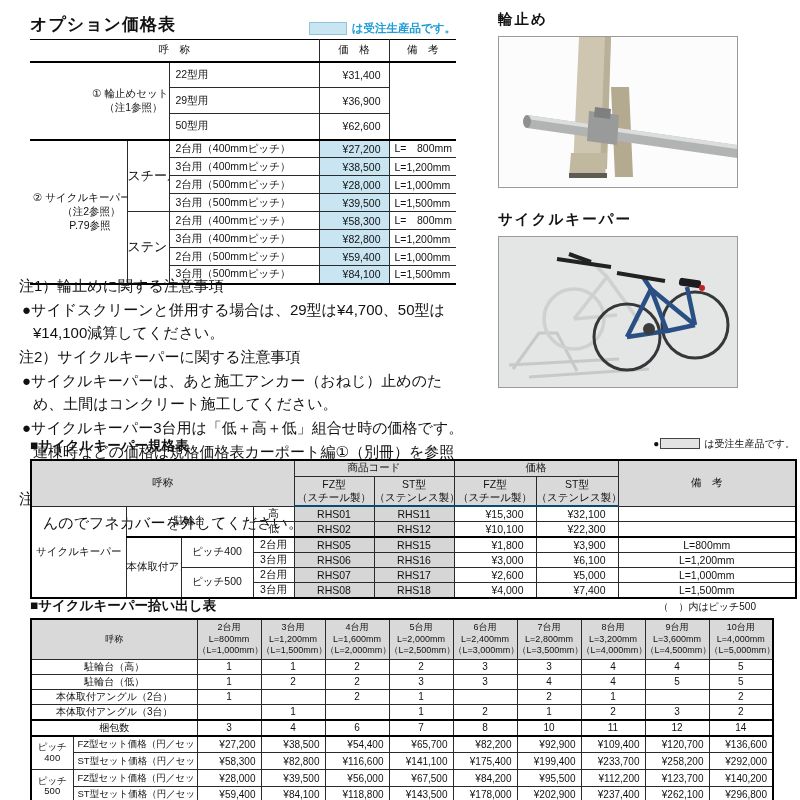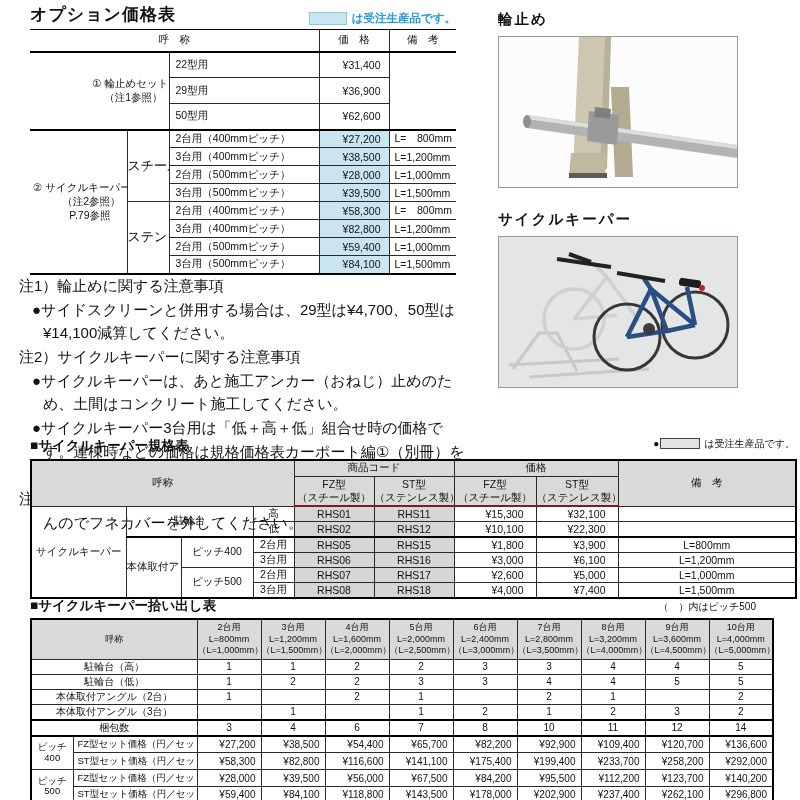--- a/index.html
+++ b/index.html
@@ -4,21 +4,21 @@
 <style>
 *{margin:0;padding:0;box-sizing:border-box}
 html,body{width:800px;height:800px}
 body{position:relative;background:#fff;color:#111;
   font-family:"Liberation Sans","DejaVu Sans",sans-serif;}
 .abs{position:absolute}
 table{border-collapse:collapse;table-layout:fixed}
 td,th{overflow:hidden;white-space:nowrap;vertical-align:middle}
 
 
-#opt-section{left:30px;top:6px;width:426px}
+#opt-section{left:30px;top:16px;width:426px}
 .opt-head{display:flex;justify-content:space-between;align-items:flex-end;height:20px}
 .page-title{font-size:17px;font-weight:bold;letter-spacing:1px}
 .legend-blue{display:flex;align-items:center;gap:5px;color:#1e9cd8;font-size:11.5px;font-weight:bold}
 .legend-blue .box{width:38px;height:13px;background:#c9e5f2;border:1px solid #8fc3de}
 
 #opt-table{width:426px;margin-top:3px;font-size:10.5px;
   border-top:1px solid #000;border-bottom:2px solid #000}
 #opt-table th,#opt-table td{border-left:1px solid #2a2a2a;border-bottom:1px solid #2a2a2a}
 #opt-table th:first-child{border-left:none}
 #opt-table td.c-group{border-left:none}
@@ -32,40 +32,40 @@
 .c-note{text-align:left;padding-left:5px}
 .c-mat{text-align:right;font-size:13px}
 .c-group{vertical-align:middle;font-size:10.5px}
 .c-group .gl{text-align:right;padding-left:3px}
 .c-group .gs{text-align:right;padding-right:6px}
 .c-group .gp{text-align:right;padding-right:16px}
 
 
 #notes{left:19px;top:274px;width:447px;font-size:15px;line-height:1.58}
 .note-h{margin-left:0}
-.note-b{margin-left:13px;padding-left:11px;text-indent:-11px;white-space:normal}
+.note-b{margin-left:3px;padding-left:11px;text-indent:-11px;white-space:normal}
 .note-h{white-space:normal;padding-left:24px;text-indent:-24px}
 
 
 #right-col{left:498px;top:10px;width:240px}
 .photo-title{font-size:14.5px;font-weight:bold;letter-spacing:2px}
 .photo-frame{width:240px;height:152px;border:1px solid #9a9a9a;margin-top:7px;overflow:hidden}
 #photo2-title{margin-top:22px}
 .photo-frame svg{display:block}
 
 
 #spec-section{left:30px;top:437px;width:765px}
 .section-title{font-size:13.5px;font-weight:bold}
 .legend-gray{position:absolute;right:0;top:0;font-size:10px}
 .legend-gray .box{display:inline-block;width:40px;height:11px;background:#e3e3e3;border:1px solid #444;vertical-align:-2px;margin:0 4px 0 1px}
 #spec-table{width:765px;margin-top:4px;font-size:10.5px;border:2px solid #000}
 #spec-table th,#spec-table td{border:1px solid #2a2a2a}
 #spec-table th{background:#d9d9d9;font-weight:normal}
 #spec-table thead tr:first-child th{height:16px}
-#spec-table thead tr:last-child th{height:30px;border-bottom:2px solid #7f1d1d}
+#spec-table thead tr:last-child th{height:30px;border-bottom:2px solid #0c4a6e}
 #spec-table thead th div{line-height:1.25}
 #spec-table td{height:13px;text-align:center}
 #spec-table tr.sep-top td{border-top:2px solid #000}
 #spec-table td.gray{background:#d6d6d6}
 #spec-table td.c-sprice{text-align:right;padding-right:12px}
 .spec-note{margin-top:3px;font-size:9.5px}
 .spec-note .mark{display:inline-block;border:1px solid #333;font-size:8.5px;padding:0 2px;margin-right:4px;line-height:1.2}
 
 
 #pickup-section{left:30px;top:597px;width:742px}

